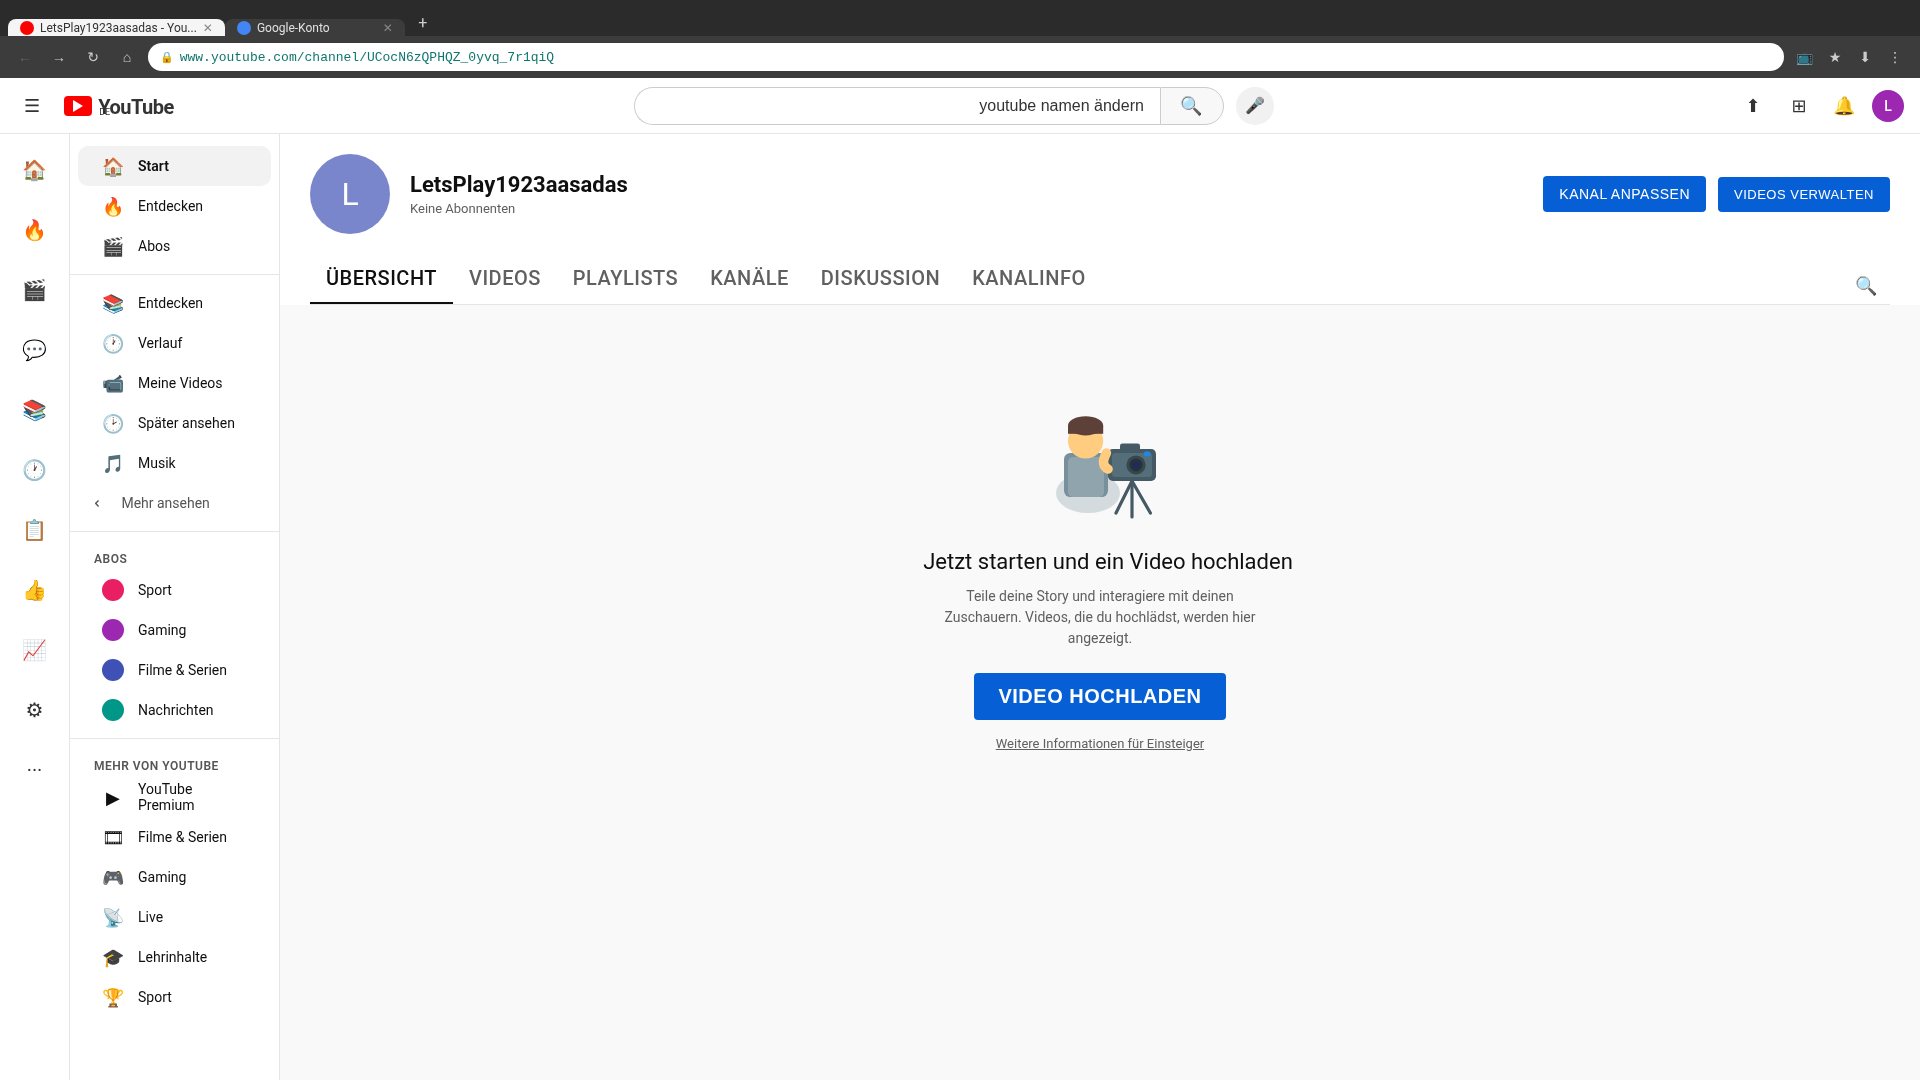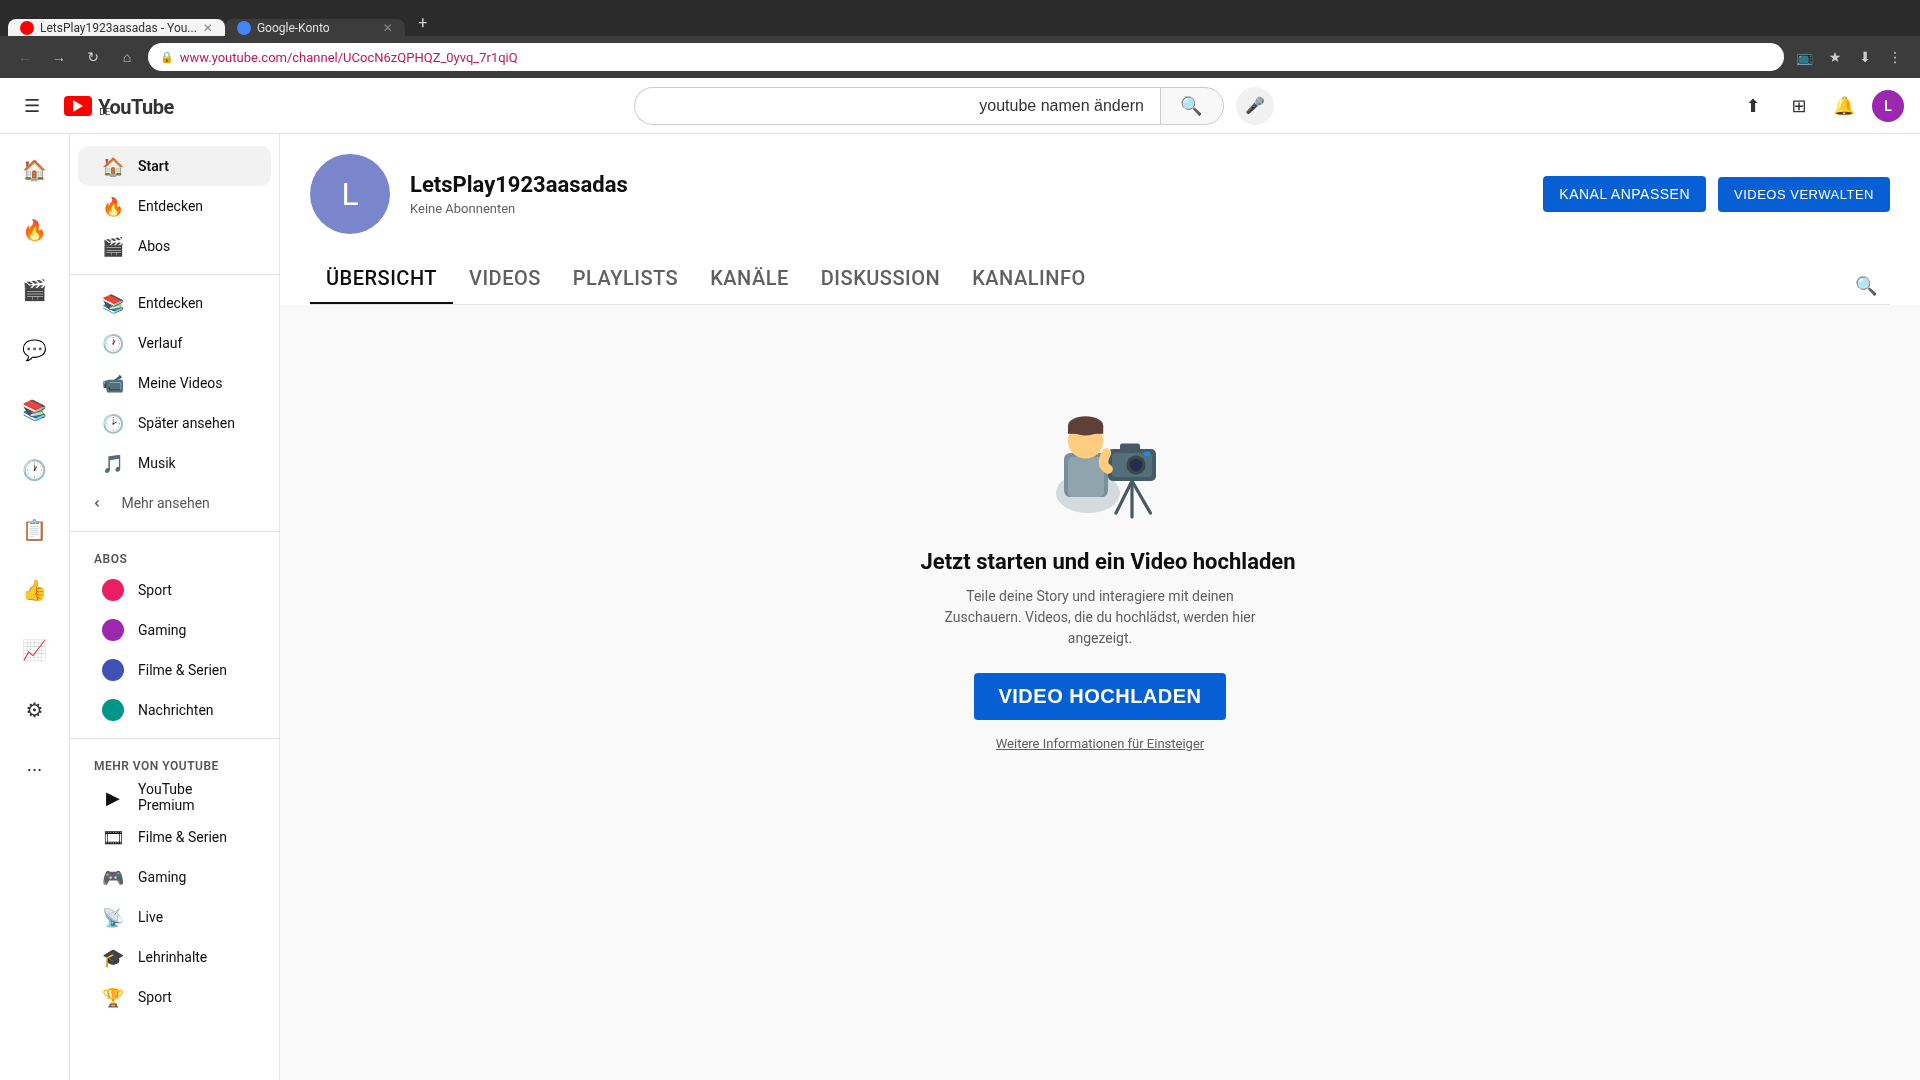--- a/index.html
+++ b/index.html
@@ -96,21 +96,21 @@
       border-radius: 20px;
       padding: 4px 12px;
       font-size: 13px;
       color: #333;
       display: flex;
       align-items: center;
       gap: 6px;
       height: 28px;
     }
     .address-bar .lock-icon { color: #555; font-size: 11px; }
-    .address-text { font-size: 13px; color: #be185d; }
+    .address-text { font-size: 13px; color: #0f766e; font-family: Liberation Mono, monospace; }
     .browser-toolbar-actions {
       display: flex;
       align-items: center;
       gap: 4px;
     }
     .toolbar-action-btn {
       color: #ccc;
       font-size: 14px;
       padding: 4px;
       cursor: pointer;
@@ -471,21 +471,21 @@
       padding: 60px 20px;
       text-align: center;
     }
     .empty-state-illustration {
       width: 160px;
       height: 160px;
       margin-bottom: 24px;
     }
     .empty-state-title {
       font-size: 22px;
-      font-weight: 700;
+      font-weight: 400;
       color: #0f0f0f;
       margin-bottom: 12px;
       margin-left: 16px;
     }
     .empty-state-desc {
       font-size: 14px;
       color: #606060;
       max-width: 340px;
       line-height: 1.5;
       margin-bottom: 24px;

